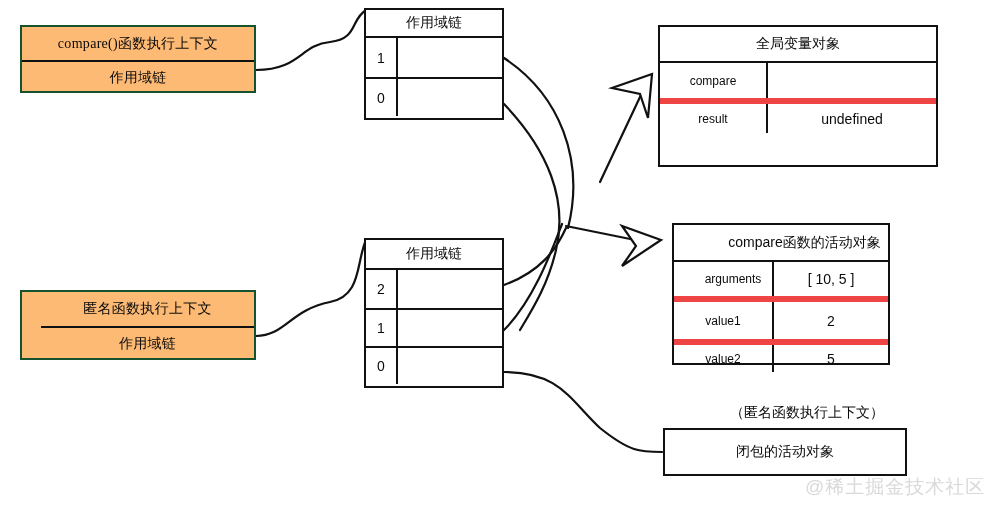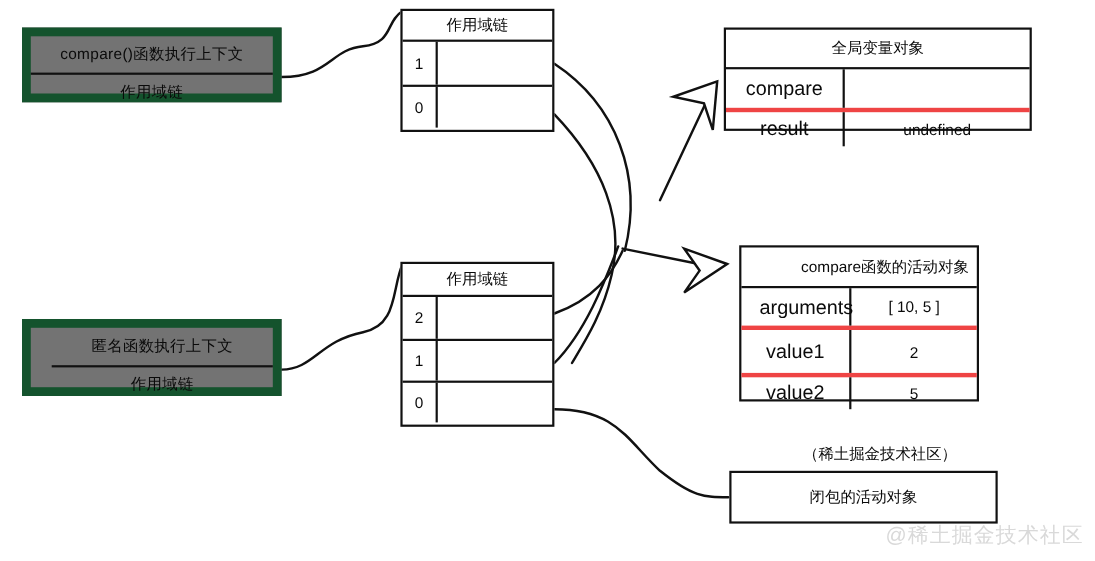--- a/index.html
+++ b/index.html
@@ -25,23 +25,24 @@
     position: absolute;
     left: 0;
     top: 0;
     width: 995px;
     height: 510px;
     pointer-events: none;
   }
   
   .ctx-box {
     position: absolute;
-    border: 8px solid #14532d;
-    background: #737373;
-    box-sizing: border-box;
+    border: 2px solid #14532d;
+    background: #fdba74;
+    box-sizing: border-box;
+    font-family: Liberation Serif, serif;
   }
   .ctx-row {
     display: flex;
     align-items: center;
     justify-content: center;
     box-sizing: border-box;
     font-size: 14px;
     letter-spacing: .3px;
   }
   .ctx-row.divider {
@@ -95,29 +96,29 @@
     justify-content: center;
     box-sizing: border-box;
     font-size: 14px;
     border-bottom: 2px solid #111;
   }
   .obj-row {
     display: flex;
     box-sizing: border-box;
   }
   .obj-row + .obj-row {
-    border-top: 4px solid #ef4444;
+    border-top: 6px solid #ef4444;
   }
   .obj-key {
     box-sizing: border-box;
     border-right: 2px solid #111;
     display: flex;
     align-items: center;
     justify-content: center;
-    font-size: 18px;
+    font-size: 12px;
   }
   .obj-val {
     flex: 1;
     box-sizing: border-box;
     display: flex;
     align-items: center;
     justify-content: center;
     font-size: 14px;
   }
   
@@ -207,21 +208,21 @@
     <div class="scope-row" style="height:38px;">
       <div class="scope-idx">1</div>
       <div class="scope-val"></div>
     </div>
     <div class="scope-row" style="height:38px;">
       <div class="scope-idx">0</div>
       <div class="scope-val"></div>
     </div>
   </div>
 
-  <div class="obj-table" style="left:658px; top:25px; width:280px; height:94px;">
+  <div class="obj-table" style="left:658px; top:25px; width:280px; height:142px;">
     <div class="obj-head" style="height:36px;">全局变量对象</div>
     <div class="obj-row" style="height:35px;">
       <div class="obj-key" style="width:108px;">compare</div>
       <div class="obj-val"></div>
     </div>
     <div class="obj-row" style="height:35px;">
       <div class="obj-key" style="width:108px;">result</div>
       <div class="obj-val">undefined</div>
     </div>
   </div>
@@ -235,19 +236,19 @@
     <div class="obj-row" style="height:43px;">
       <div class="obj-key" style="width:100px;">value1</div>
       <div class="obj-val">2</div>
     </div>
     <div class="obj-row" style="height:33px;">
       <div class="obj-key" style="width:100px;">value2</div>
       <div class="obj-val">5</div>
     </div>
   </div>
 
-  <div class="note-label" style="left:730px; top:404px;">（稀土掘金技术社区）</div>
+  <div class="note-label" style="left:730px; top:404px;">（匿名函数执行上下文）</div>
 
   <div class="closure-box" style="left:663px; top:428px; width:244px; height:48px;">闭包的活动对象</div>
 
   <div class="watermark" style="left:805px; top:474px;">@稀土掘金技术社区</div>
 
 </div>
 
 </body></html>

